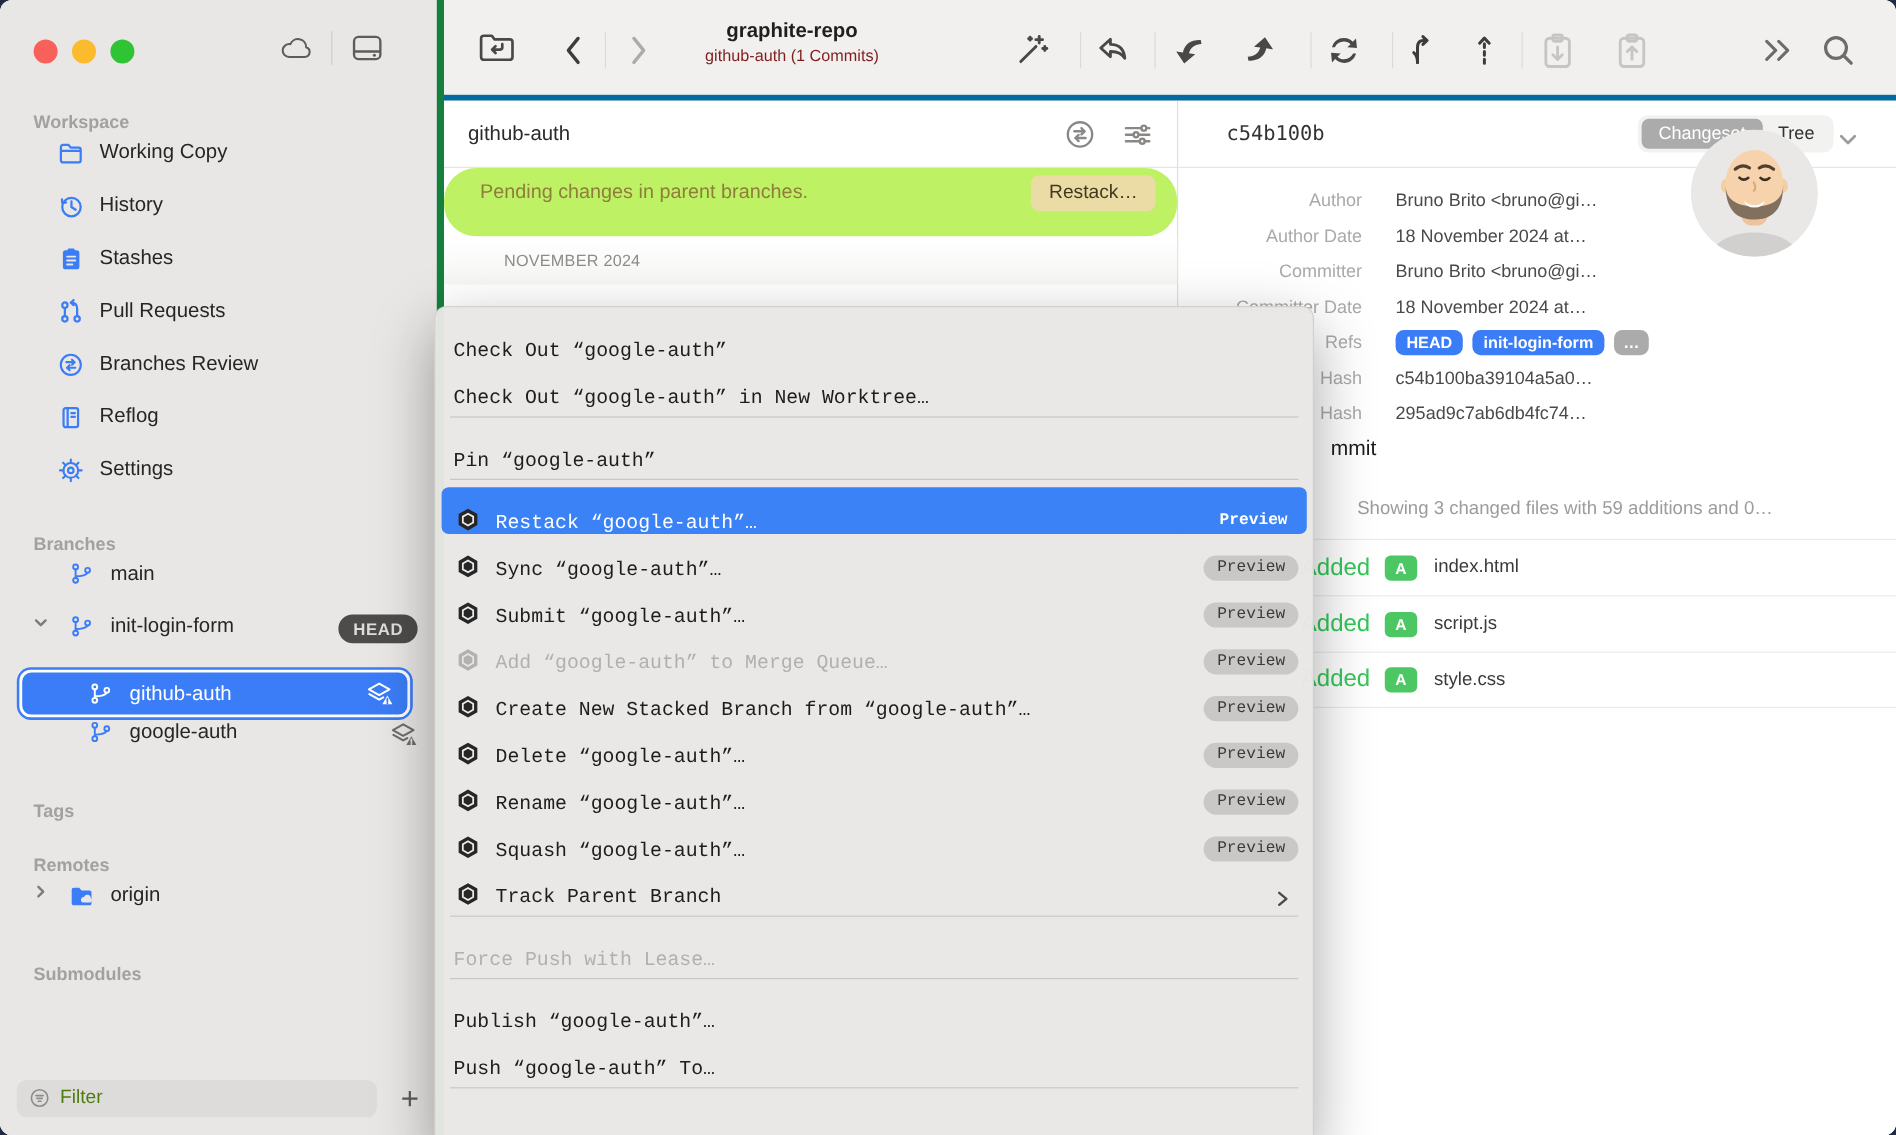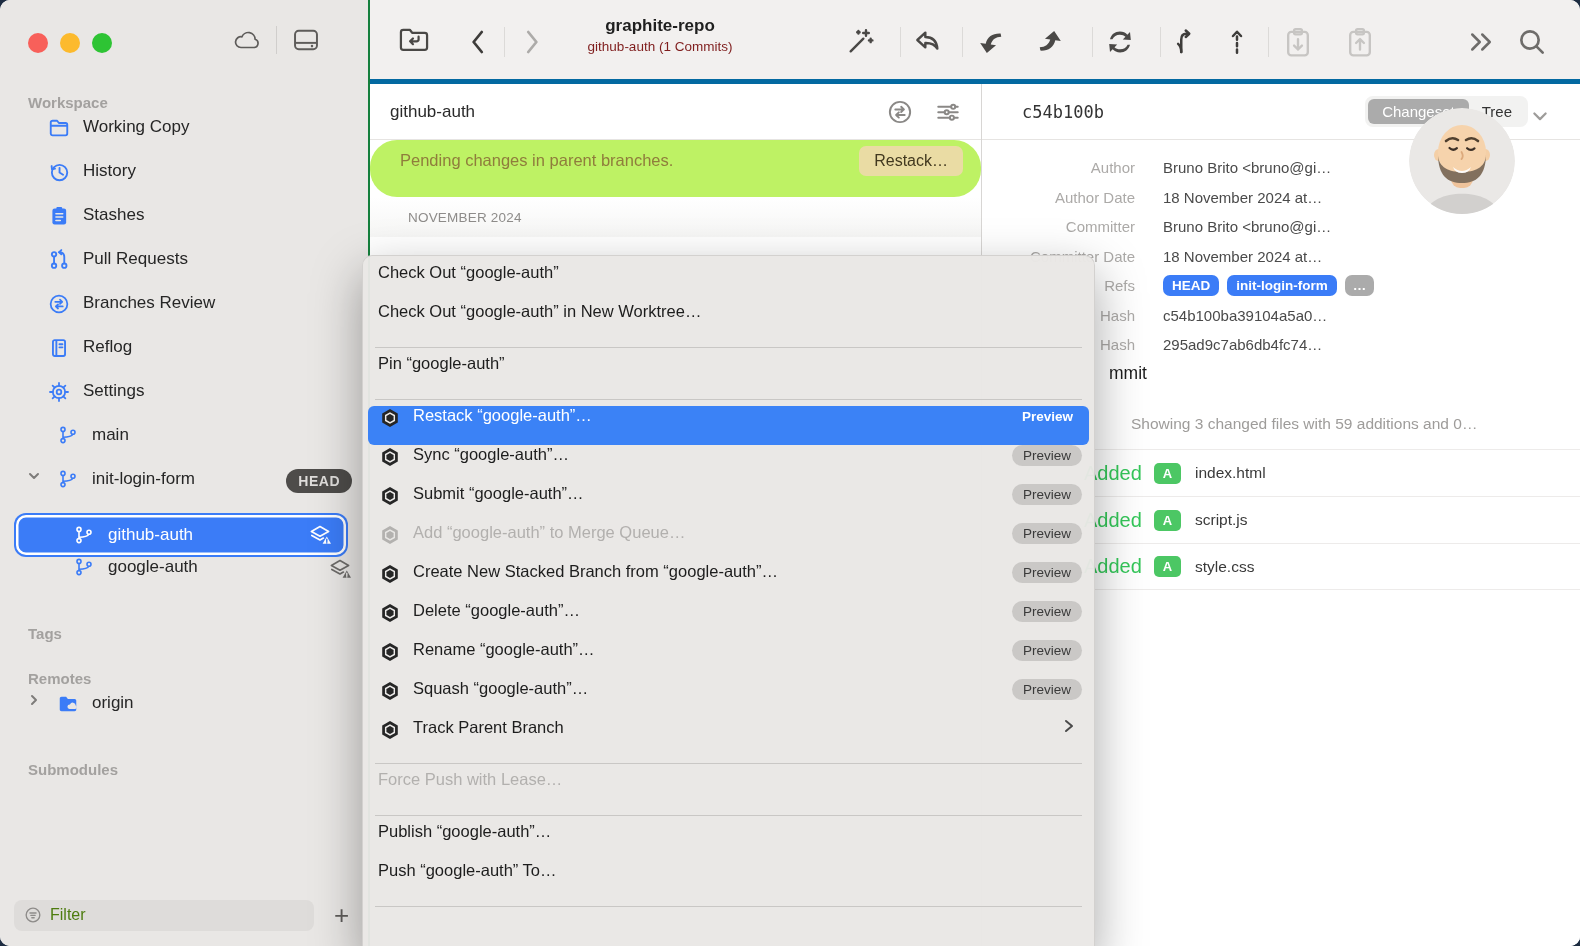--- a/index.html
+++ b/index.html
@@ -1,21 +1,21 @@
 <!DOCTYPE html>
 <html><head>
 <meta charset="utf-8">
 <style>
   * { margin:0; padding:0; box-sizing:border-box; }
   html,body { width:1580px; height:946px; background:#1D2C41; font-family:"Liberation Sans", sans-serif; overflow:hidden; }
   .app { position:relative; width:1580px; height:946px; background:#1D2C41; }
   .window { position:absolute; inset:0; border-radius:10px; overflow:hidden; display:flex; background:#fff; }
 
   
-  .sidebar { position:relative; width:370px; flex:0 0 370px; background:#E9E7E5; border-right:2px solid #15803d; }
+  .sidebar { position:relative; width:370px; flex:0 0 370px; background:#E9E7E5; border-right:6px solid #15803d; }
   .traffic { position:absolute; top:33px; left:28px; display:flex; gap:12px; }
   .traffic span { width:20px; height:20px; border-radius:50%; }
   .light-red { background:#F8605A; }
   .light-yellow { background:#FCBA2D; }
   .light-green { background:#2EC434; }
   .tb-side-icons { position:absolute; top:26px; left:232px; display:flex; align-items:center; gap:14px; color:#5E5C5A; }
   .vsep-s { width:1px; height:28px; background:#D0CECC; }
   .side-scroll { position:absolute; top:80px; left:0; right:0; bottom:66px; font-size:17px; color:#262626; }
   .sec-header { padding:14px 0 6px 28px; font-size:15px; font-weight:700; color:#A3A19F; }
   .side-row { height:44px; display:flex; align-items:flex-start; padding-left:47px; padding-right:16px; gap:12px; }
@@ -48,21 +48,21 @@
   .content { flex:1; display:flex; position:relative; background:#fff; }
 
   
   .middle { width:612px; flex:0 0 612px; border-right:1px solid #D8D6D4; display:flex; flex-direction:column; background:#fff; }
   .panel-header { height:56px; flex:0 0 56px; border-bottom:1px solid #E6E4E2; display:flex; align-items:center; padding:0 20px; }
   .mp-title { font-size:17px; color:#2A2A2A; flex:1; }
   .mp-icons { display:flex; gap:22px; color:#8A8886; }
   .banner { height:57px; flex:0 0 57px; background:#bef264; display:flex; align-items:center; padding:0 18px 16px 30px;border-radius:27px; }
   .banner-text { flex:1; font-size:16.5px; color:#8F7D3C; }
   .restack-btn { background:#EADCA4; border:none; border-radius:7px; padding:6px 15px; font-size:16px; color:#42391F; font-family:inherit; }
-  .section-row { height:40px; display:flex; align-items:center; padding-left:38px; font-size:13.5px; color:#8E8C8A; background:linear-gradient(#FFFFFF,#F6F6F5); letter-spacing:.2px; }
+  .section-row { height:40px; display:flex; align-items:center; padding-left:50px; font-size:13.5px; color:#8E8C8A; background:linear-gradient(#FFFFFF,#F6F6F5); letter-spacing:.2px; }
 
   
   .right { flex:1; position:relative; background:#fff; }
   .rp-header { height:56px; border-bottom:1px solid #E6E4E2; display:flex; align-items:center; padding:0 52px 0 40px; }
   .rp-hash { font-family:"DejaVu Sans Mono", monospace; font-size:17px; color:#333; }
   .seg { margin-left:auto; background:#F2F2F1; border-radius:8px; padding:3px; display:flex; font-size:15px; }
   .seg .on { background:#ABABAB; color:#fff; border-radius:6px; padding:4px 14px; }
   .seg .off { color:#333; padding:4px 13px; }
   .details { padding-top:13px; position:relative; }
   .drow { height:29.5px; display:flex; align-items:center; font-size:15px; }
@@ -76,21 +76,21 @@
   .files-summary { position:absolute; top:331px; left:149px; font-size:15.5px; color:#9E9C9A; }
   .files { position:absolute; top:365px; left:0; right:0; }
   .file-row { height:47px; display:flex; align-items:center; border-top:1px solid #EDEBEA; padding-left:102px; font-size:15.5px; }
   .file-row:last-child { border-bottom:1px solid #EDEBEA; }
   .f-status { width:55px; text-align:right; color:#34C759; font-size:20px; }
   .f-badge { margin-left:15px; width:27px; height:21px; background:#4CC764; color:#fff; font-size:13px; font-weight:700; border-radius:5px; display:flex; align-items:center; justify-content:center; }
   .f-name { margin-left:14px; color:#3A3A3A; }
 
   
   .menu { position:absolute; left:362px; top:255px; width:733px; height:700px; background:rgba(233,231,229,0.97); border:1px solid rgba(0,0,0,0.10); border-radius:10px; box-shadow:0 18px 50px rgba(0,0,0,0.35); padding-top:7px; z-index:50; }
-  .mi { height:39px; display:flex; align-items:flex-start; padding:0 12px 0 15px; font-size:16.5px; color:#1D1D1D; }
+  .mi { height:39px; display:flex; align-items:flex-end; padding:0 12px 0 15px; font-size:16.5px; color:#1D1D1D;font-family:Liberation Mono, monospace; }
   .mi .mic { width:24px; height:24px; flex:0 0 24px; margin-right:11px; display:flex; align-items:center; justify-content:center; }
   .mi.hl { background:#3b82f6; color:#fff; margin:0 5px; border-radius:6px; padding:0 12px 0 10px; }
   .mi.off { color:#B2B0AE; }
   .prev { margin-left:auto; background:#CAC8C6; color:#3A3A3A; border-radius:12px; padding:3px 11px; font-size:13.5px; font-weight:500; }
   .mi.hl .prev { background:transparent; color:#fff; font-weight:700; padding-right:4px; }
   .sub-arrow { margin-left:auto; color:#4A4A4A; display:flex; padding-right:6px; }
   .msep { height:1px; background:#C9C7C5; margin:6px 12px 6px 12px; }
   svg { display:block; }
 </style>
 </head>
@@ -190,20 +190,21 @@
         <span class="ic">
               <svg width="22" height="22" viewBox="0 0 20 20" fill="none" stroke="currentColor" stroke-width="1.6" stroke-linecap="round">
                 <circle cx="10" cy="10" r="5.6"></circle>
                 <circle cx="10" cy="10" r="2.1"></circle>
                 <path d="M10 1.8v2.6M10 15.6v2.6M1.8 10h2.6M15.6 10h2.6M4.2 4.2l1.9 1.9M13.9 13.9l1.9 1.9M4.2 15.8l1.9-1.9M13.9 6.1l1.9-1.9"></path>
               </svg>
             </span>
         <span class="row-label">Settings</span>
       </div>
 
+      <div class="sec-header" style="padding-top:20px">Branches</div>
 
       <div class="side-row branch-row">
         <span class="disc"></span>
         <span class="ic">
               <svg width="20" height="20" viewBox="0 0 20 20" fill="none" stroke="currentColor" stroke-width="1.6">
                 <circle cx="5" cy="4.4" r="2"></circle>
                 <circle cx="5" cy="15.6" r="2"></circle>
                 <circle cx="15" cy="7.2" r="2"></circle>
                 <path d="M5 6.4v7.2"></path>
                 <path d="M5 12.2c5.4 0 9-1.3 10-3"></path>

